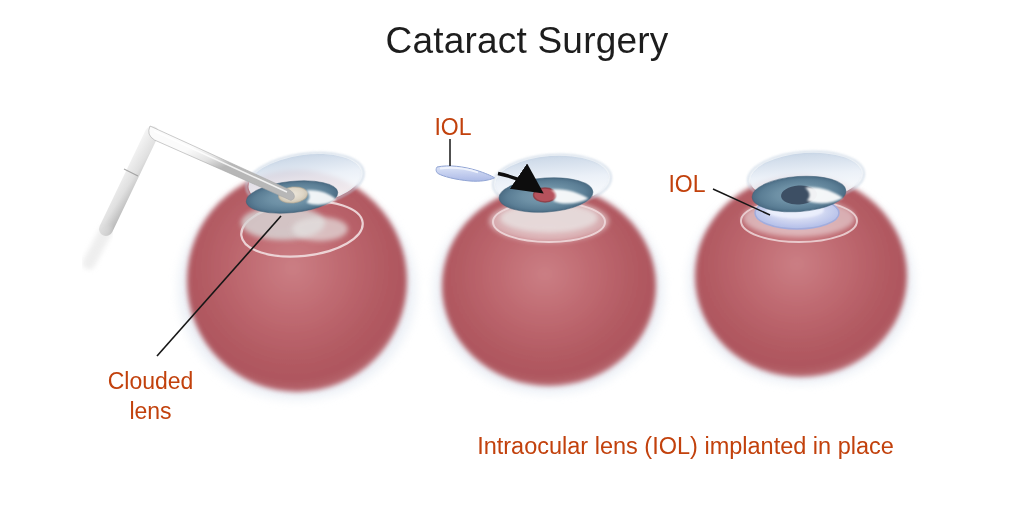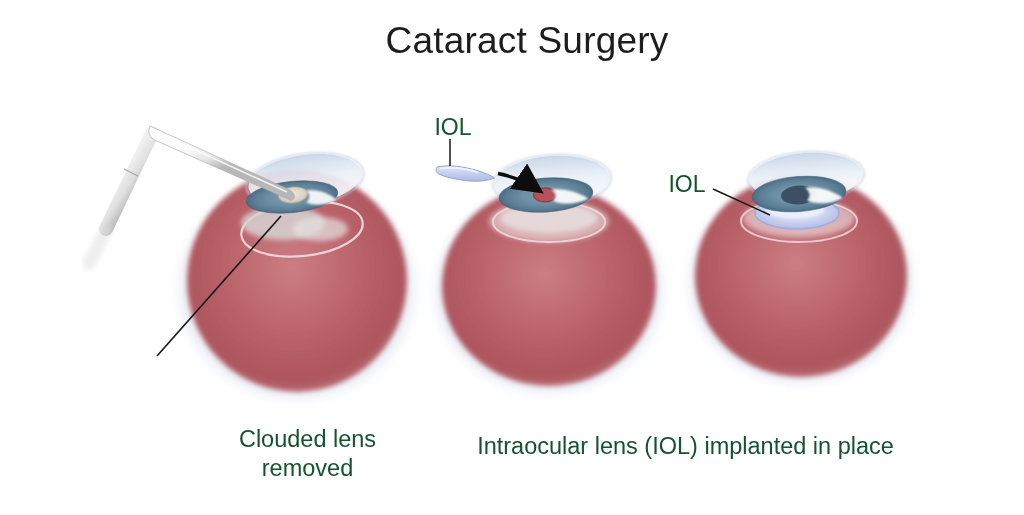--- a/index.html
+++ b/index.html
@@ -11,21 +11,21 @@
     font-family:"Liberation Sans","DejaVu Sans",sans-serif;
     color:#1b1b1b;
   }
   .artwork{position:absolute;left:0;top:0;width:1024px;height:515px;}
   .page-title{
     position:absolute;left:0;top:20px;width:1054px;
     text-align:center;font-size:37px;font-weight:500;
     letter-spacing:0.2px;color:#1d1d1d;margin:0;
   }
   .lbl,.cap{
-    position:absolute;text-align:center;color:#14532d;
+    position:absolute;text-align:center;color:#c2410c;
   }
   .lbl{font-size:23px;line-height:30px;}
   .cap{font-size:23.5px;line-height:29px;}
   .lbl-clouded{left:88px;top:366px;width:125px;}
   .lbl-iol-mid{left:433px;top:112px;width:40px;}
   .lbl-iol-right{left:666px;top:169px;width:42px;}
   .cap-left{left:215px;top:425px;width:185px;}
   .cap-right{left:420px;top:432px;width:531px;}
 </style>
 </head>
@@ -140,19 +140,19 @@
       <ellipse cx="795" cy="210" rx="29" ry="8.5" fill="#edf1fd" opacity="0.9" filter="url(#f-slight)"></ellipse>
       <ellipse cx="799" cy="194" rx="47" ry="17.5" transform="rotate(-4 799 194)" fill="url(#irisGrad)" stroke="#3e5f77" stroke-width="1" stroke-opacity="0.55"></ellipse>
       <ellipse cx="799" cy="195" rx="18" ry="9.5" transform="rotate(-4 799 195)" fill="#3d4f64"></ellipse>
       <path d="M 805,187.5 C 819,186 833.5,191 843,198 C 831.5,204.5 816,204.5 807,200.5 C 811.5,196 809.5,191 805,187.5 Z" fill="#ffffff" opacity="0.93" filter="url(#f-slight)"></path>
       <line x1="713" y1="189" x2="770" y2="215" stroke="#161616" stroke-width="1.5"></line>
     </g>
   </svg>
 
   <h1 class="page-title">Cataract Surgery</h1>
 
+  <div class="lbl lbl-clouded">Clouded lens</div>
   <div class="lbl lbl-iol-mid">IOL</div>
   <div class="lbl lbl-iol-right">IOL</div>
 
-  <div class="cap cap-left">Clouded lens removed</div>
   <div class="cap cap-right">Intraocular lens (IOL) implanted in place</div>
 
 </div>
 
 </body></html>

